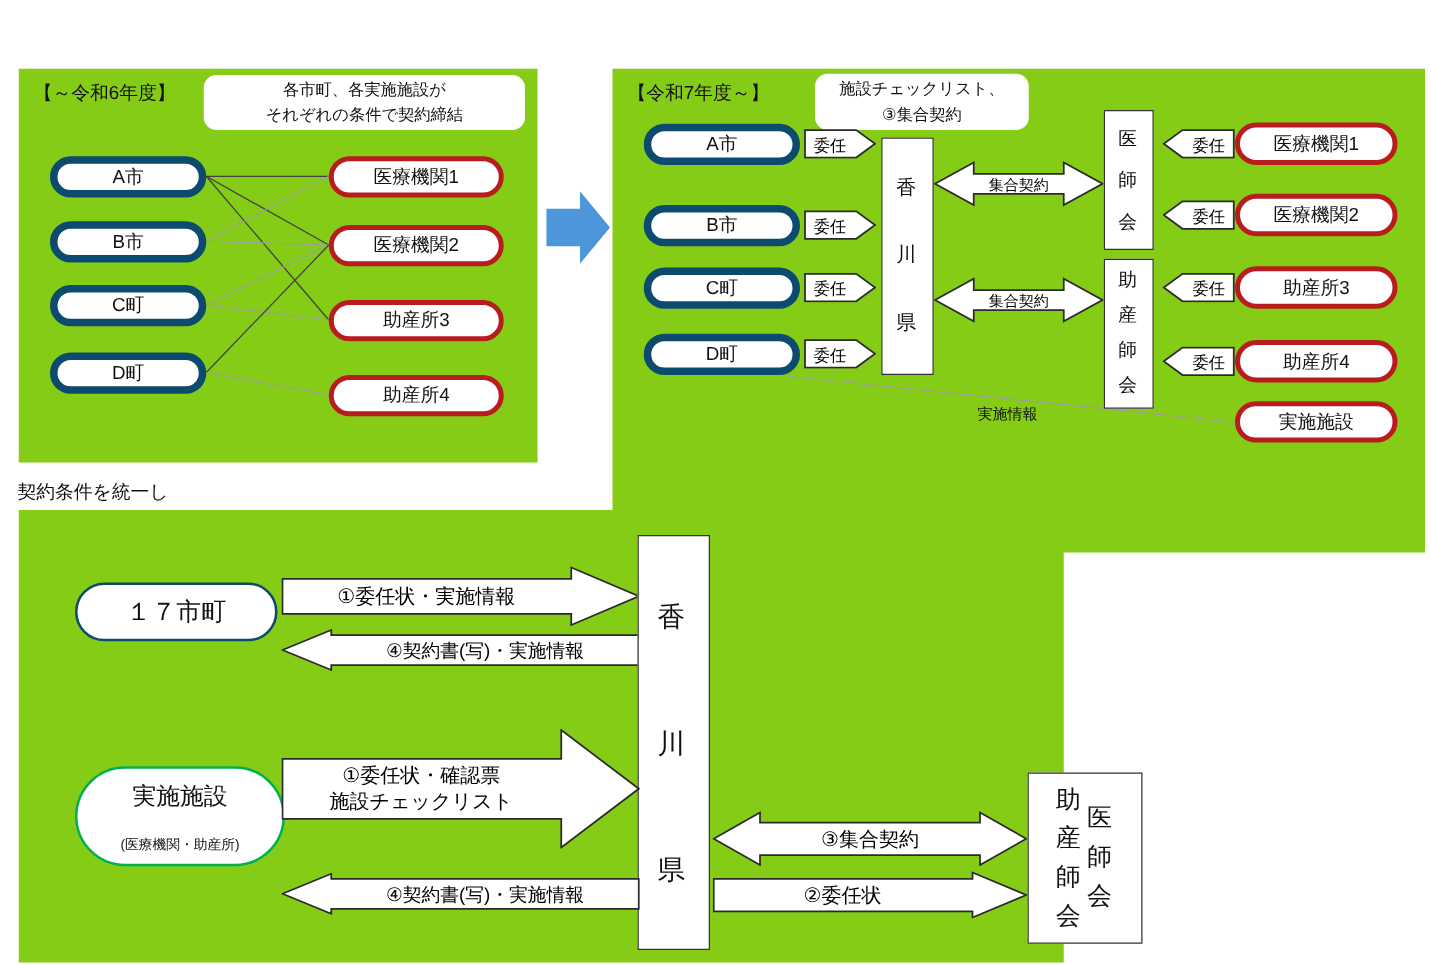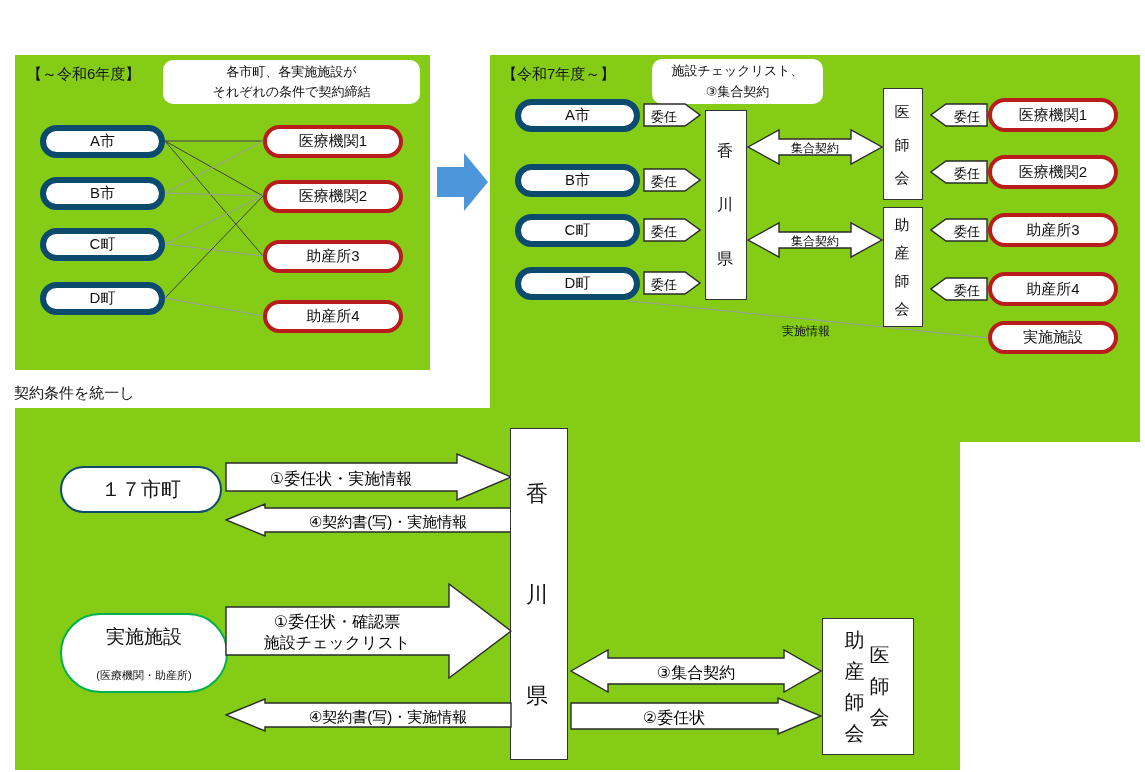--- a/index.html
+++ b/index.html
@@ -163,21 +163,21 @@
     <div class="rbox fac" style="left:498px; top:100px; width:130px; height:34px;">医療機関2</div>
     <div class="rbox fac" style="left:498px; top:158px; width:130px; height:34px;">助産所3</div>
     <div class="rbox fac" style="left:498px; top:217px; width:130px; height:34px;">助産所4</div>
 
     <div class="rbox fac" style="left:498px; top:266px; width:130px; height:33px;">実施施設</div>
     <div class="small-label" style="left:292px; top:268px;">実施情報</div>
   </div>
 
   <div class="section-title" style="left:14px; top:384px;">契約条件を統一し</div>
 
-  <div class="panel" style="left:15px; top:408px; width:945px; height:362px;">
+  <div class="panel" style="left:15px; top:408px; width:836px; height:362px;">
 
     <div class="rbox muni big-label" style="left:45px; top:58px; width:162px; height:47px; border-width:2.5px; border-radius:24px;">１７市町</div>
 
     <svg class="svg-abs" style="left:210px; top:45px;" width="287" height="48">
       <polygon class="arrow-poly" points="1,10 232,10 232,1 286,24 232,47 232,38 1,38"></polygon>
       <text x="116" y="25" font-size="16" text-anchor="middle" dominant-baseline="central">①委任状・実施情報</text>
     </svg>
 
     <svg class="svg-abs" style="left:210px; top:95px;" width="287" height="34">
       <polygon class="arrow-poly" points="1,17 40,1 40,5 286,5 286,29 40,29 40,33"></polygon>

